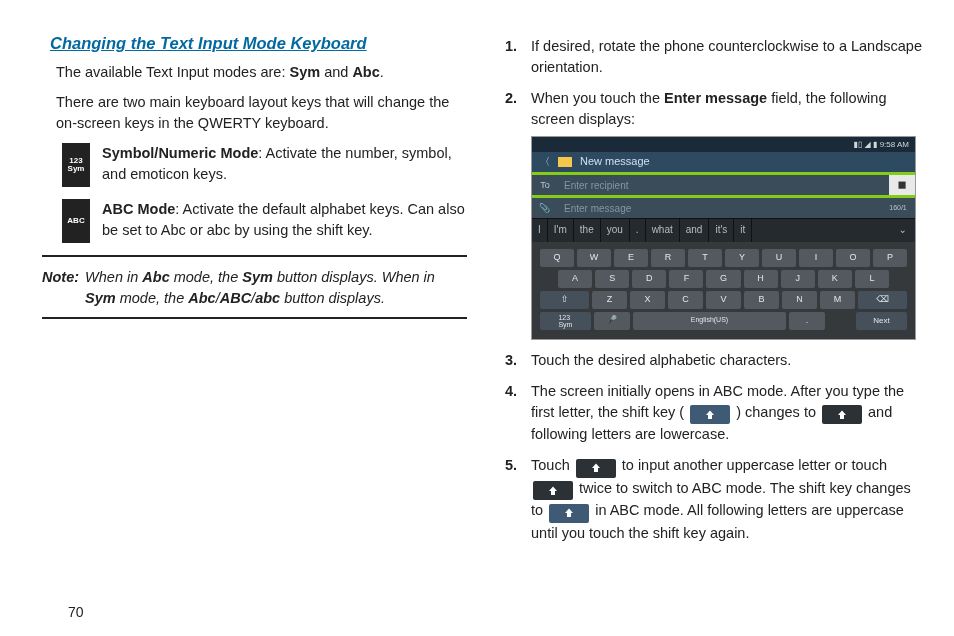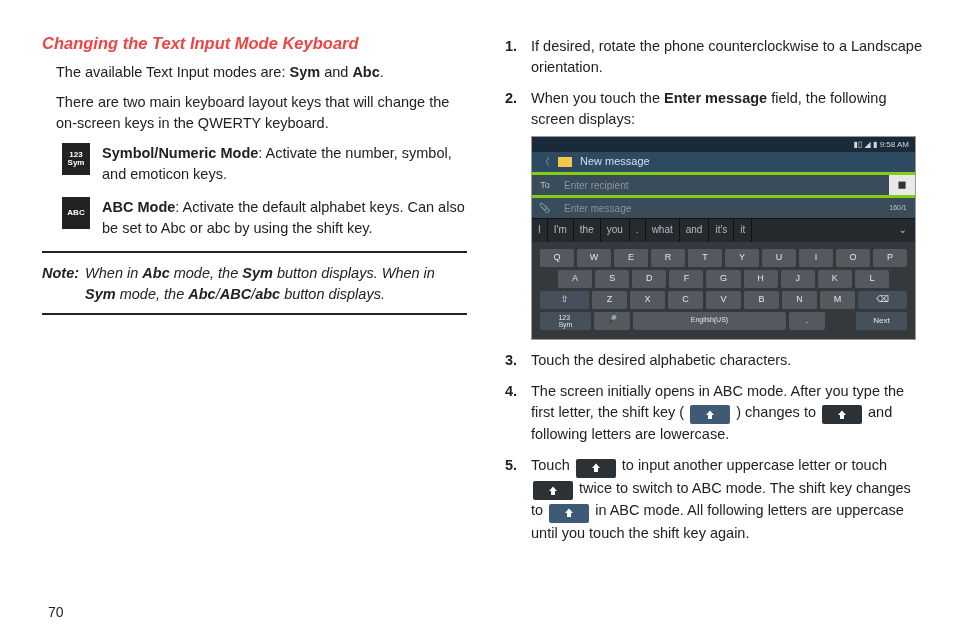--- a/index.html
+++ b/index.html
@@ -8,32 +8,33 @@
     display: flex;
     padding: 32px 28px 14px 42px;
     gap: 34px;
     height: 100%;
     font-size: 14.5px;
     line-height: 1.45;
     color: #222;
   }
   .col { flex: 1; min-width: 0; }
   h2.section {
-    color: #ef4444;
+    color: #0369a1;
     font-style: italic;
     font-weight: 700;
     font-size: 16.5px;
-    margin: 0 0 6px 0;
+    margin: 0 0 6px 8px;
+    text-decoration: underline;
   }
   .indent { padding-left: 14px; }
   p { margin: 3px 0 9px 0; }
   b { font-weight: 700; }
   .iconrow { display: flex; gap: 12px; margin: 6px 0 12px 6px; }
   .iconbox {
-    flex: 0 0 28px; height: 32px; background: #222; color:#fff;
+    flex: 0 0 28px; height: 44px; background: #222; color:#fff;
     font-size: 8px; font-weight: 700; display:flex; flex-direction:column;
     align-items:center; justify-content:center; line-height:1;
   }
   .icontext { flex: 1; }
   hr.rule { border: none; border-top: 2px solid #222; margin: 6px 0 10px 0; }
   .note { margin: 4px 0 8px 0; display:flex; gap:6px;font-style:italic; }
   .note-label { font-weight:700; flex:0 0 auto; }
   .note-body { flex:1; }
   ol.steps { list-style: none; counter-reset: step; padding-left: 30px; }
   ol.steps > li { counter-increment: step; position: relative; margin: 4px 0 10px 0; }
@@ -62,21 +63,21 @@
   .key.wide { flex:1.4; background:#46505b; }
   .key.space { flex:4.2; }
   .key.bs { background:#46505b; }
   .shiftkey {
     display:inline-flex; align-items:center; justify-content:center;
     width:40px; height:19px; background:#3e5a75; vertical-align:-4px;
     border-radius:2px; margin:0 2px;
   }
   .shiftkey.dark { background:#2b3135; }
   .shiftkey svg { width:12px; height:12px; }
-  .pagenum { position:absolute; left:48px; bottom:16px; font-size:14px; color:#222; }
+  .pagenum { position:absolute; left:68px; bottom:16px; font-size:14px; color:#222; }
 </style>
 </head>
 <body>
 
 <div class="page">
 
   <div class="col">
     <h2 class="section">Changing the Text Input Mode Keyboard</h2>
     <div class="indent">
       <p>

